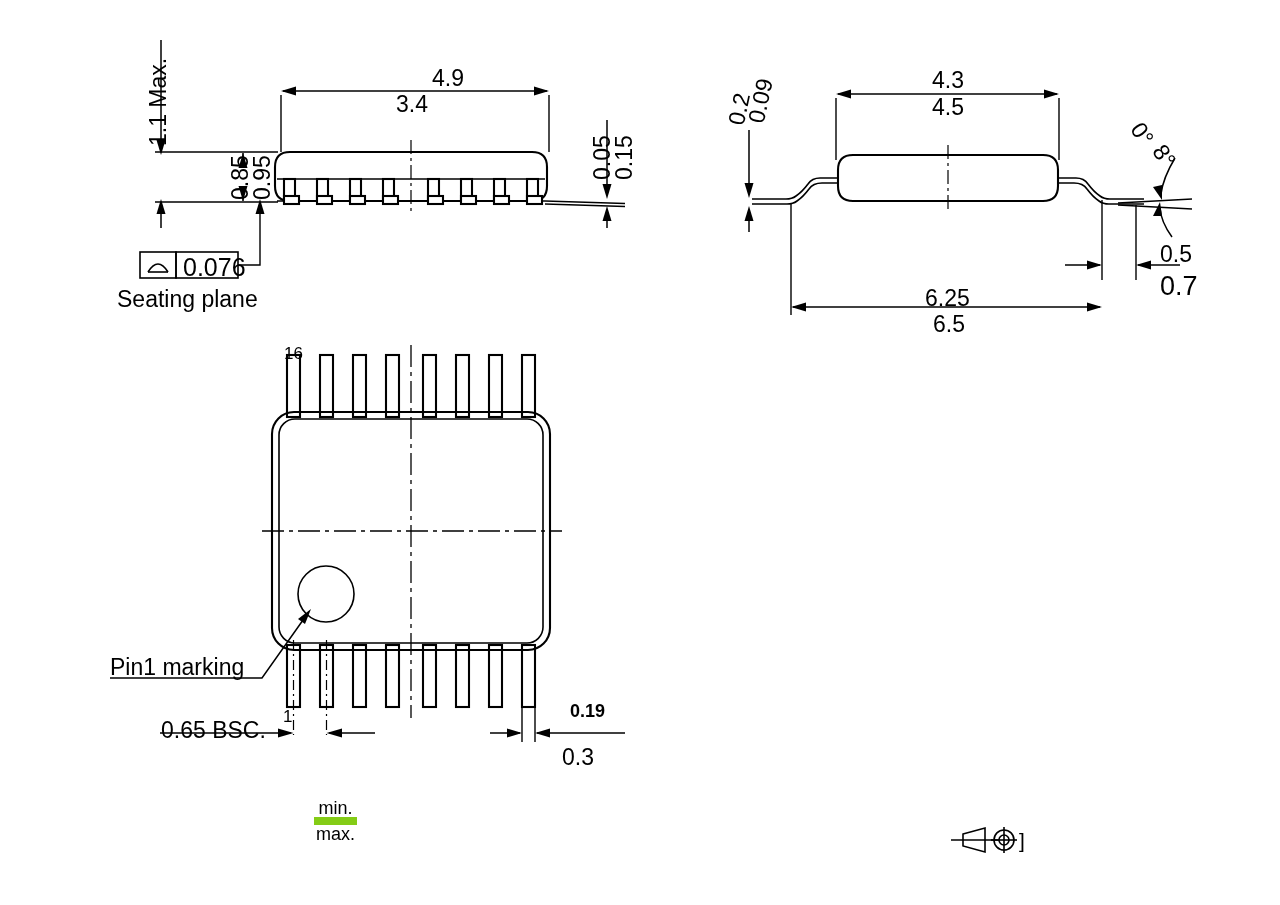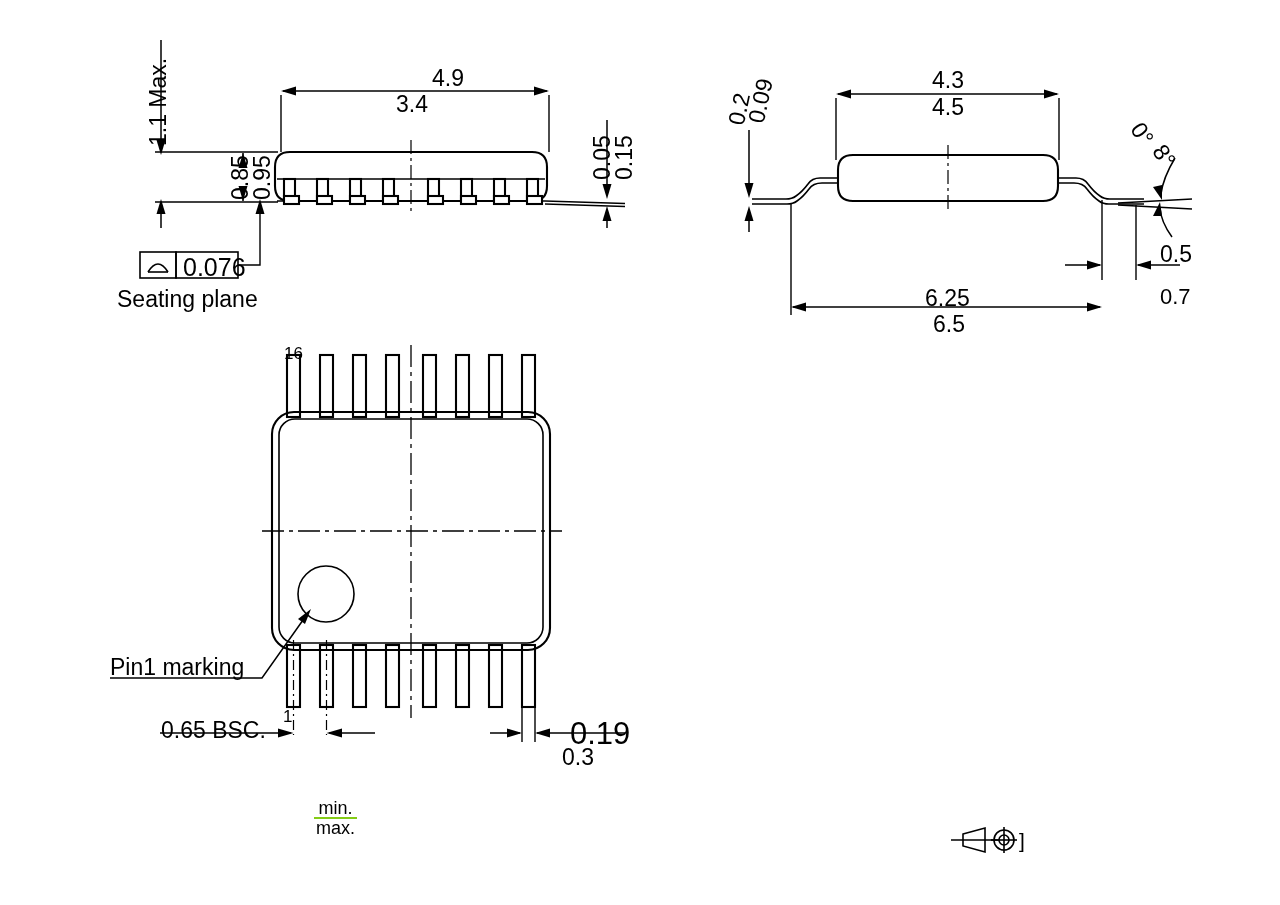--- a/index.html
+++ b/index.html
@@ -63,21 +63,21 @@
   .frac {
     display: inline-block;
     vertical-align: middle;
     text-align: center;
     line-height: 1.0;
     font-size: 18px;
     position: relative;
     top: -1px;
   }
   .frac .num { display: block; padding: 0 2px 0px 2px; margin-top: 12px; }
-  .frac .den { display: block; border-top: 2px solid #84cc16; padding: 0px 2px 0 2px; }
+  .frac .den { display: block; border-top: 8px solid #84cc16; padding: 0px 2px 0 2px; }
   .noterow { display: flex; align-items: center; gap: 0px; }
 </style>
 </head>
 <body>
 
 <div id="drawing-root">
 
   <svg class="sheet" viewBox="0 0 1280 905">
 
     <g>
@@ -267,33 +267,33 @@
   <div class="lbl" style="left:932px; top:68px; font-size:23px;">4.3</div>
   <div class="lbl" style="left:932px; top:95px; font-size:23px;">4.5</div>
 
   <div class="lbl rot90" style="left:744px; top:120px; font-size:23px; transform: rotate(-78deg); transform-origin:left top;">0.09</div>
   <div class="lbl rot90" style="left:724px; top:122px; font-size:23px; transform: rotate(-78deg); transform-origin:left top;">0.2</div>
 
   <div class="lbl" style="left:1146px; top:118px; font-size:23px; transform: rotate(56deg); transform-origin:left top;">0°</div>
   <div class="lbl" style="left:1168px; top:140px; font-size:23px; transform: rotate(56deg); transform-origin:left top;">8°</div>
 
   <div class="lbl" style="left:1160px; top:242px; font-size:23px;">0.5</div>
-  <div class="lbl" style="left:1160px; top:285px; font-size:22px;">0.7</div>
+  <div class="lbl" style="left:1160px; top:272px; font-size:27px;">0.7</div>
 
   <div class="lbl" style="left:925px; top:286px; font-size:23px;">6.25</div>
   <div class="lbl" style="left:933px; top:312px; font-size:23px;">6.5</div>
 
   <div class="lbl small" style="left:284px; top:345px; font-size:17px;">16</div>
   <div class="lbl small" style="left:283px; top:708px; font-size:17px;">1</div>
 
   <div class="lbl" style="left:110px; top:655px; font-size:23px;">Pin1 marking</div>
 
   <div class="lbl" style="left:161px; top:718px; font-size:23px;">0.65 BSC.</div>
 
-  <div class="lbl" style="left:570px; top:718px; font-size:31px;">0.19</div>
+  <div class="lbl" style="left:570px; top:702px; font-size:18px;font-weight:bold;">0.19</div>
   <div class="lbl" style="left:562px; top:745px; font-size:23px;">0.3</div>
 
   <div class="lbl note noterow" style="left:308px; top:788px;">
     <span class="frac" style="margin-left:6px;">
       <span class="num">min.</span>
       <span class="den">max.</span>
     </span>
   </div>
 
   <div class="lbl note" style="left:1019px; top:830px;">]</div>

